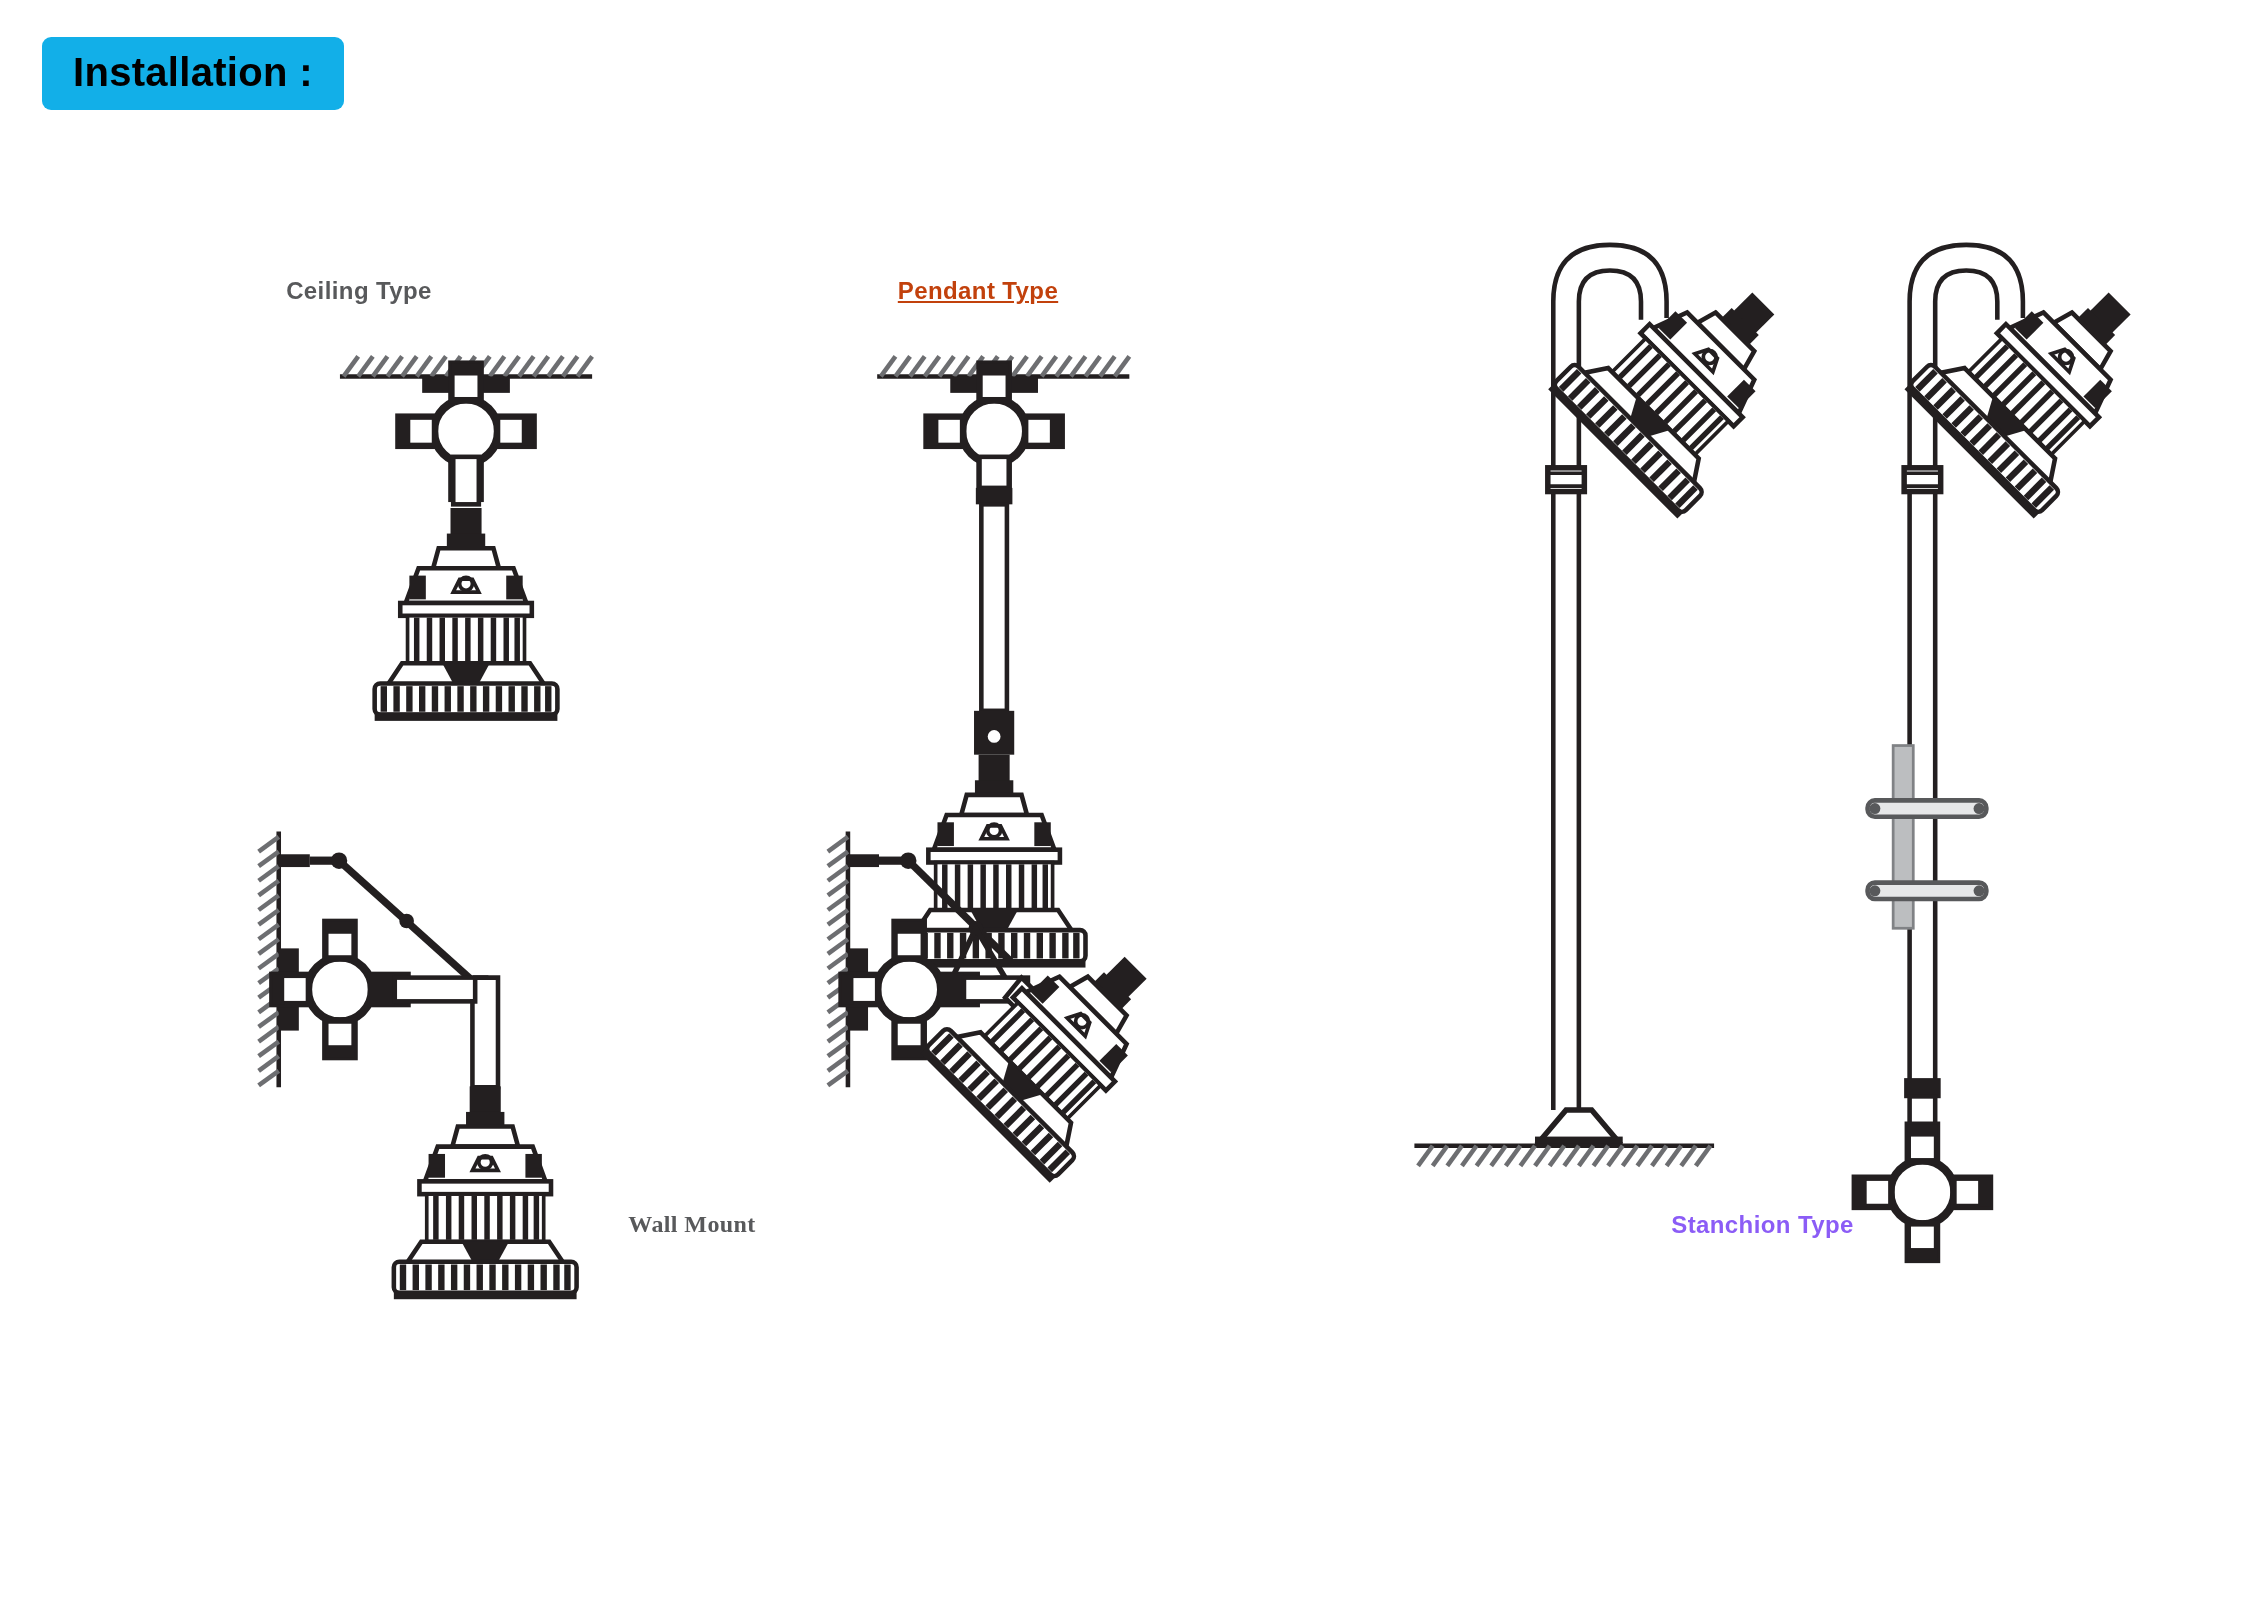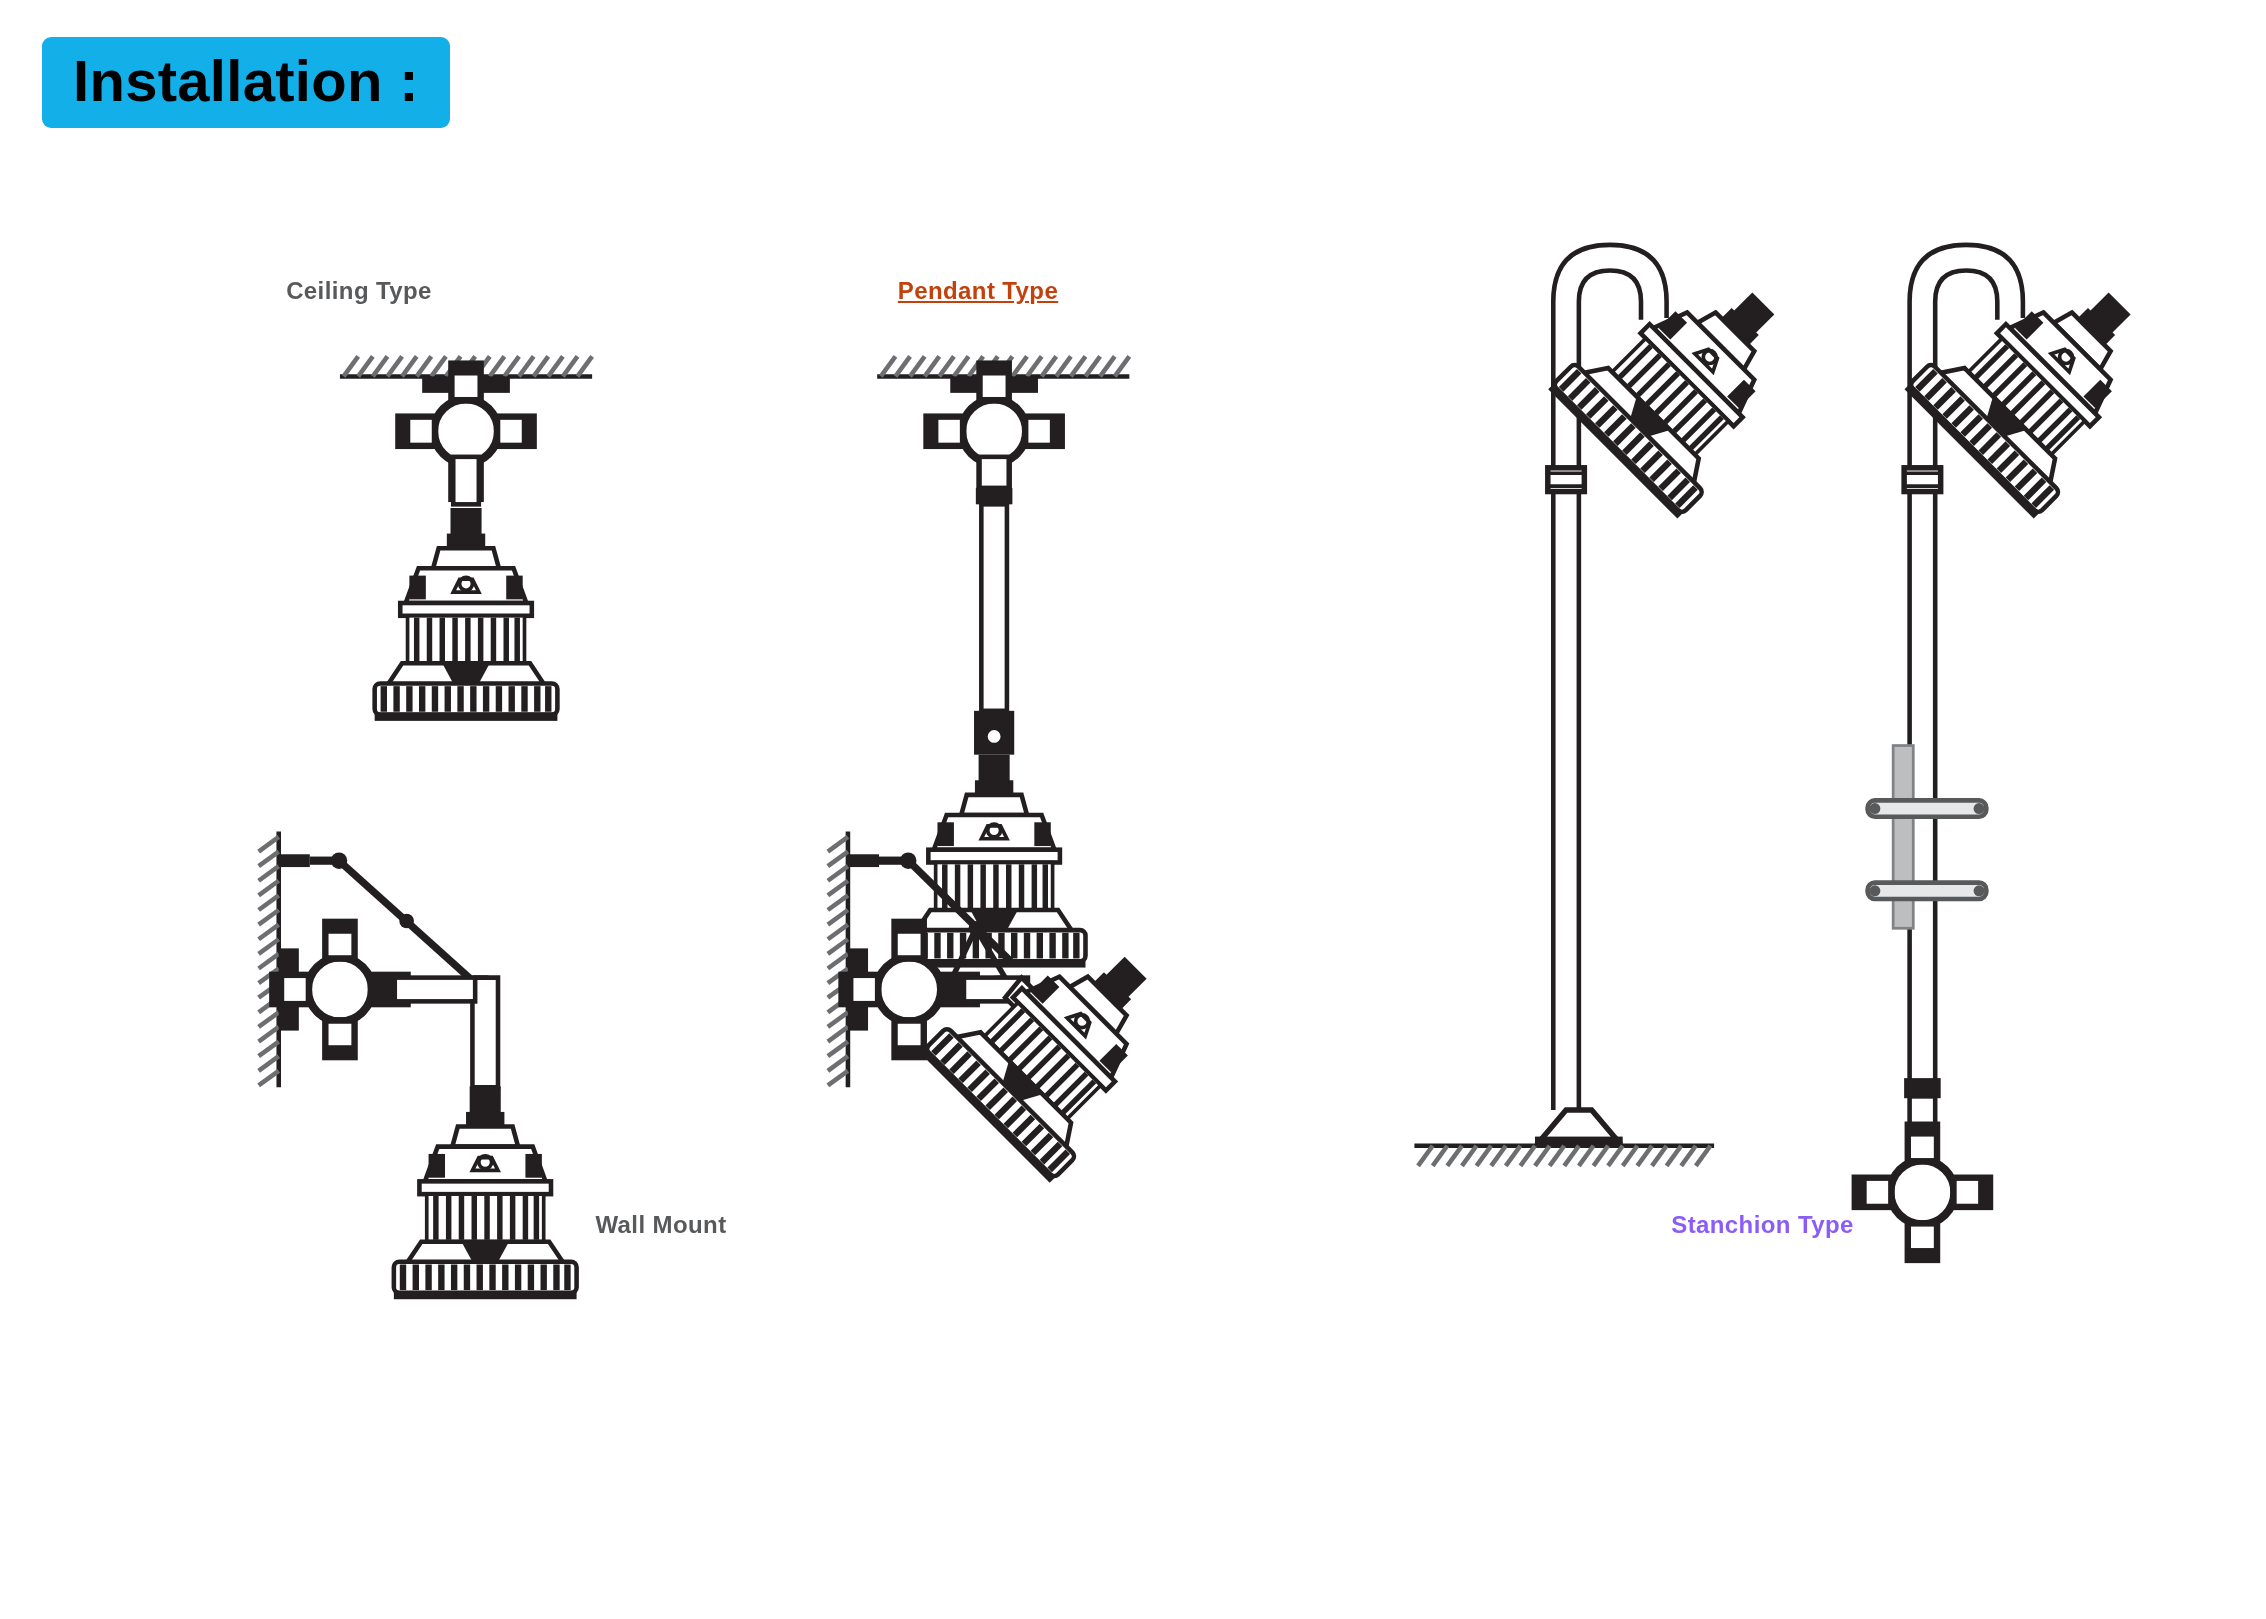--- a/index.html
+++ b/index.html
@@ -12,21 +12,21 @@
 
   
   .title-badge{
     position:absolute;left:42px;top:37px;
     padding:14.6px 31px 18.3px 31px;
     border-radius:9.1px;
     display:flex;align-items:center;
     box-shadow:0 0 0 1.8px rgba(255,255,255,0.9);
   }
   .title-badge .title-text{
-    font-size:58px;font-weight:700;line-height:1;
+    font-size:40px;font-weight:700;line-height:1;
     letter-spacing:0.3px;white-space:nowrap;
   }
 
   
   .fig-label{
     position:absolute;
     font-size:24px;
     font-weight:600;
     color:#58595b;
     letter-spacing:0.4px;
@@ -44,21 +44,21 @@
 <div id="canvas">
 
   <div class="title-badge" style="background:#12AFE8;">
     <span class="title-text" style="color: rgb(0, 0, 0);">Installation :</span>
   </div>
 
   <div class="fig-label" style="left: 222px; top: 277px; width: 274px; color: rgb(88, 89, 91);">Ceiling Type</div>
 
   <div class="fig-label" style="left: 841px; top: 277px; width: 274px; color: #c2410c; text-decoration: underline;">Pendant Type</div>
 
-  <div class="fig-label" style="left: 524px; top: 1211px; width: 274px; color: rgb(88, 89, 91);">Wall Mount</div>
+  <div class="fig-label" style="left: 555px; top: 1211px; width: 274px; color: rgb(88, 89, 91); font-family: Liberation Serif, serif;">Wall Mount</div>
 
   <div class="fig-label" style="left: 1607px; top: 1211px; width: 311px; color: #8b5cf6;">Stanchion Type</div>
 
   <div class="dwg">
   <svg width="2266" height="1619" viewBox="0 0 2480 1772" xmlns="http://www.w3.org/2000/svg">
     <defs>
 
       <g id="lum">
 
         <rect x="-17" y="-96" width="34" height="30" fill="#231f20"></rect>

